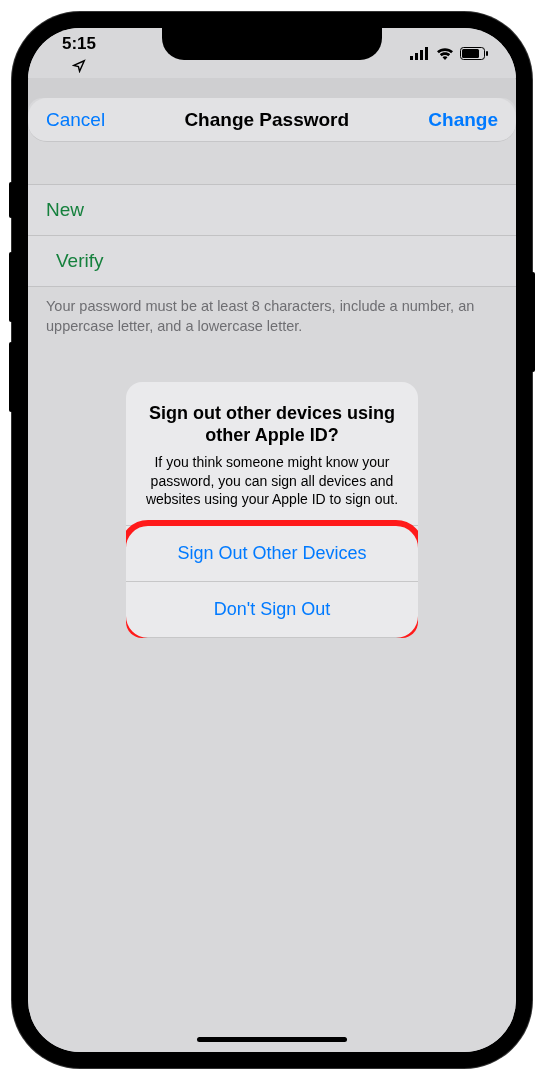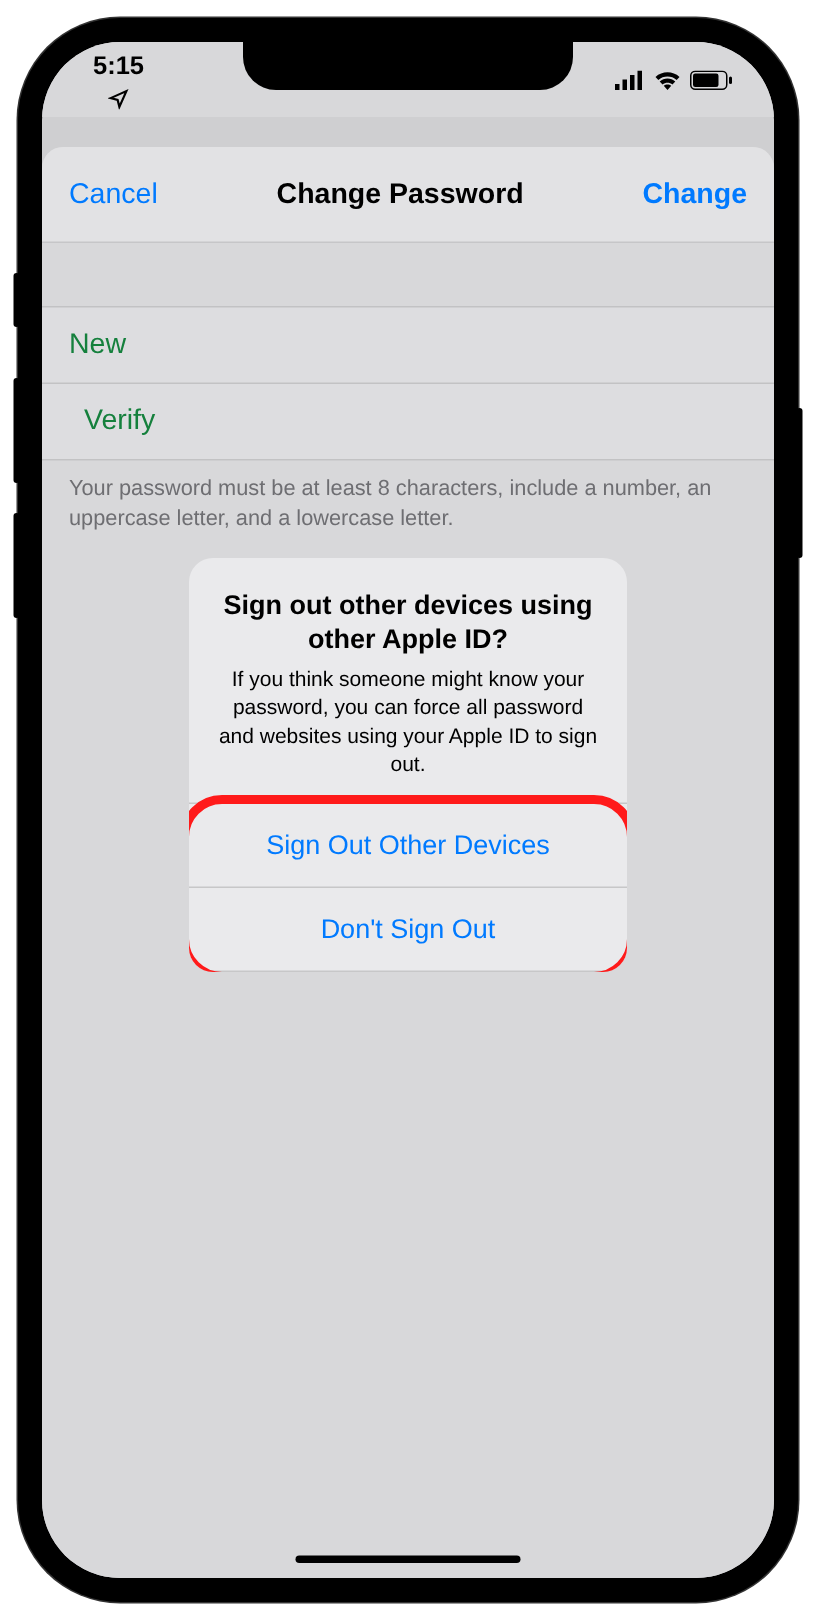--- a/index.html
+++ b/index.html
@@ -83,27 +83,28 @@
       position: absolute;
       top: 70px;
       left: 0;
       right: 0;
       bottom: 0;
       background: #d8d8da;
       border-radius: 14px 14px 0 0;
       overflow: hidden;
     }
     .nav-bar {
-      height: 64px;
+      height: 44px;
       display: flex;
       align-items: center;
       justify-content: space-between;
       padding: 0 18px;
       border-bottom: 1px solid rgba(0,0,0,0.12);
       background: #e2e2e4;
+      border-radius: 19px;
     }
     .nav-btn {
       color: #007aff;
       font-size: 19px;
       font-weight: 400;
     }
     .nav-btn.right { font-weight: 700; }
     .nav-title {
       color: #000;
       font-size: 19px;
@@ -245,21 +246,21 @@
       <div class="form-group">
         <div class="form-row">New</div>
         <div class="form-row">Verify</div>
       </div>
       <div class="hint">Your password must be at least 8 characters, include a number, an uppercase letter, and a lowercase letter.</div>
 
       <div class="alert-container">
         <div class="alert">
           <div class="alert-body">
             <div class="alert-title">Sign out other devices using other Apple ID?</div>
-            <div class="alert-message">If you think someone might know your password, you can force all password and websites using your Apple ID to sign out.</div>
+            <div class="alert-message">If you think someone might know your password, you can sign all devices and websites using your Apple ID to sign out.</div>
           </div>
           <div class="alert-buttons" style="position:relative;">
             <div class="alert-button">Sign Out Other Devices</div>
             <div class="alert-button">Don't Sign Out</div>
             <div class="highlight" style="top:-6px;left:-6px;right:-6px;bottom:-6px;"></div>
           </div>
         </div>
       </div>
 
     </div>

